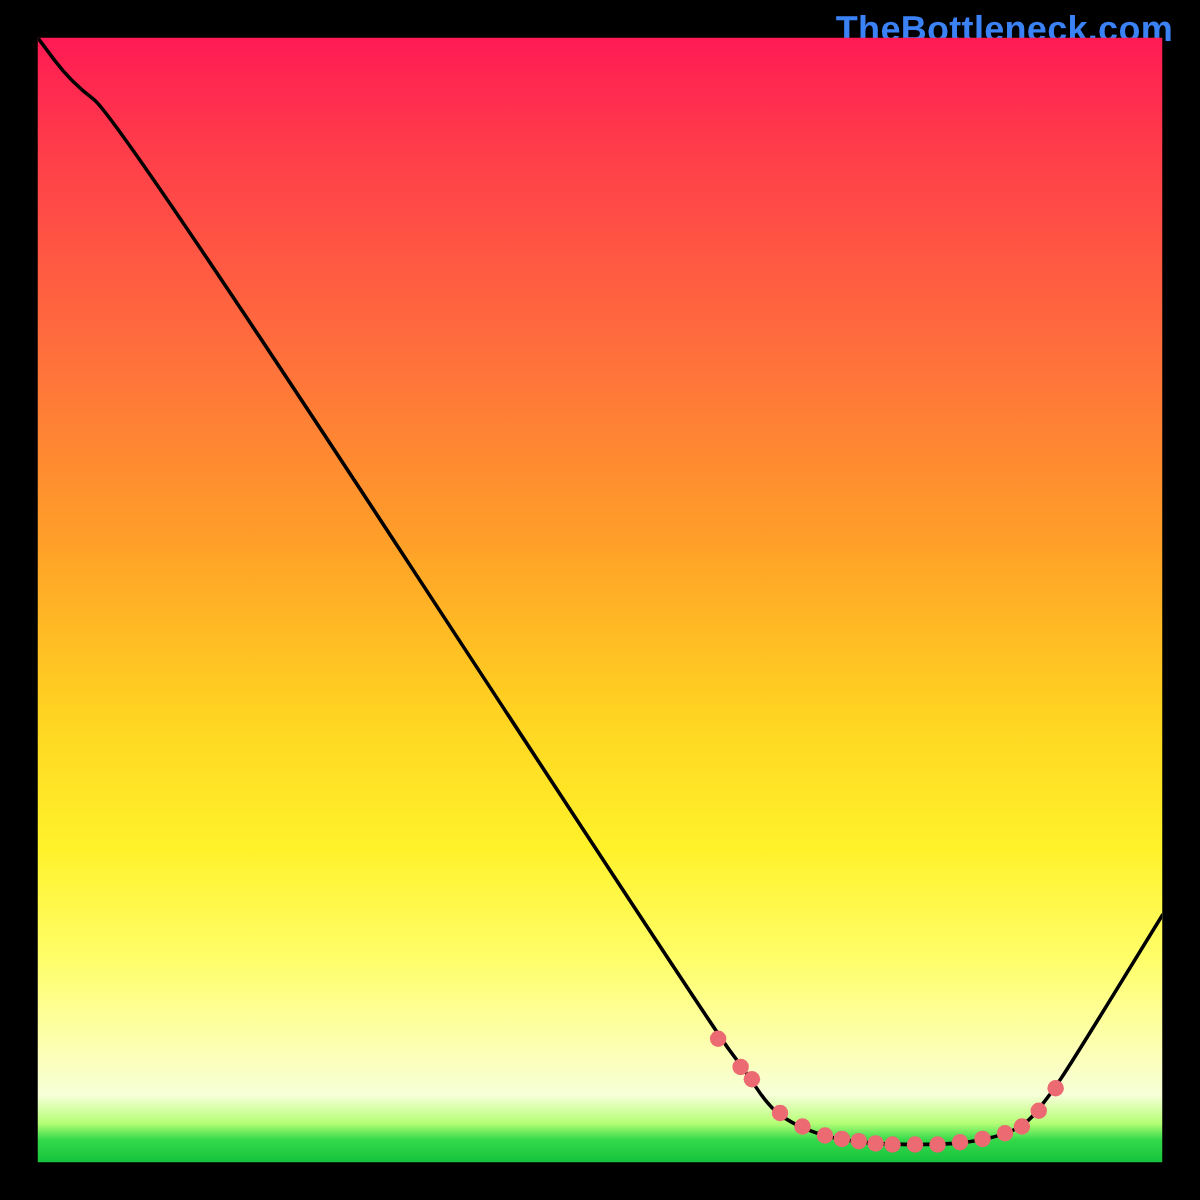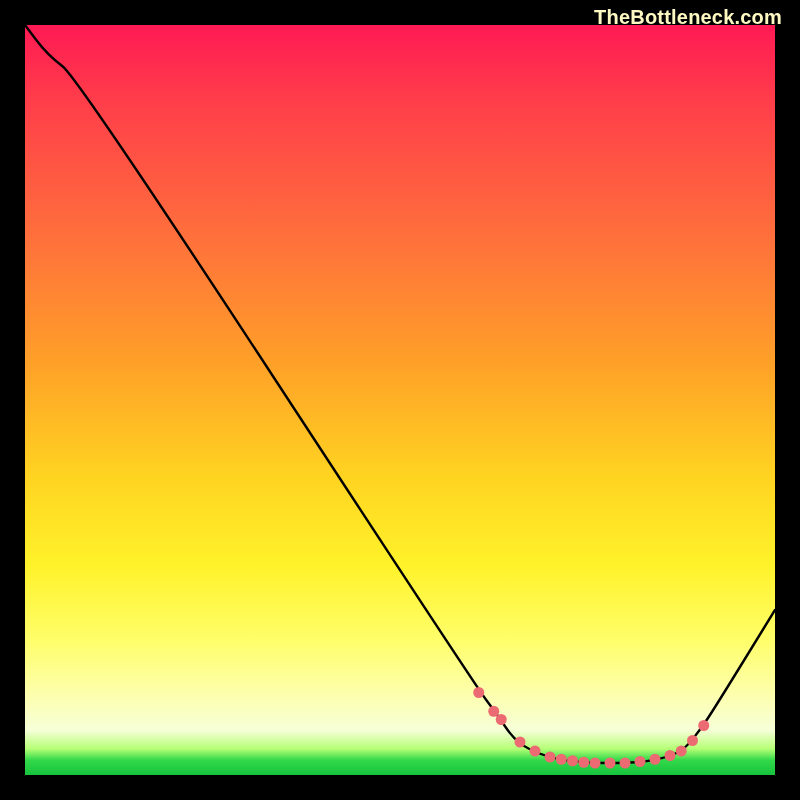--- a/index.html
+++ b/index.html
@@ -42,22 +42,22 @@
       #f6ffd8 94%,
       #b6ff76 96.5%,
       #33d94a 98%,
       #16c23d 100%
     );
   }
   .watermark {
     position: absolute;
     top: 6px;
     right: 18px;
-    color: #fef9c3;
-    font-size: 20px;
+    color: #3b82f6;
+    font-size: 24px;
     font-weight: 600;
     letter-spacing: 0.2px;
     font-family: Arial, Helvetica, sans-serif;
   }
   svg.curve {
     position: absolute;
     inset: 0;
     width: 100%;
     height: 100%;
   }

